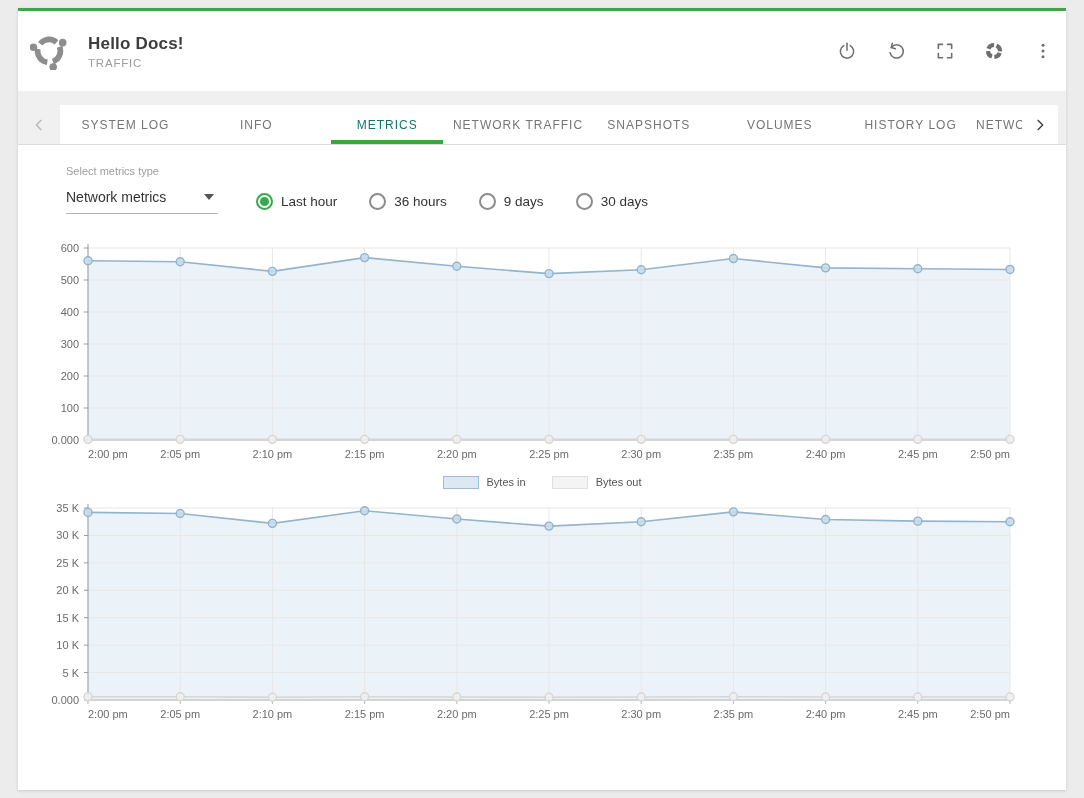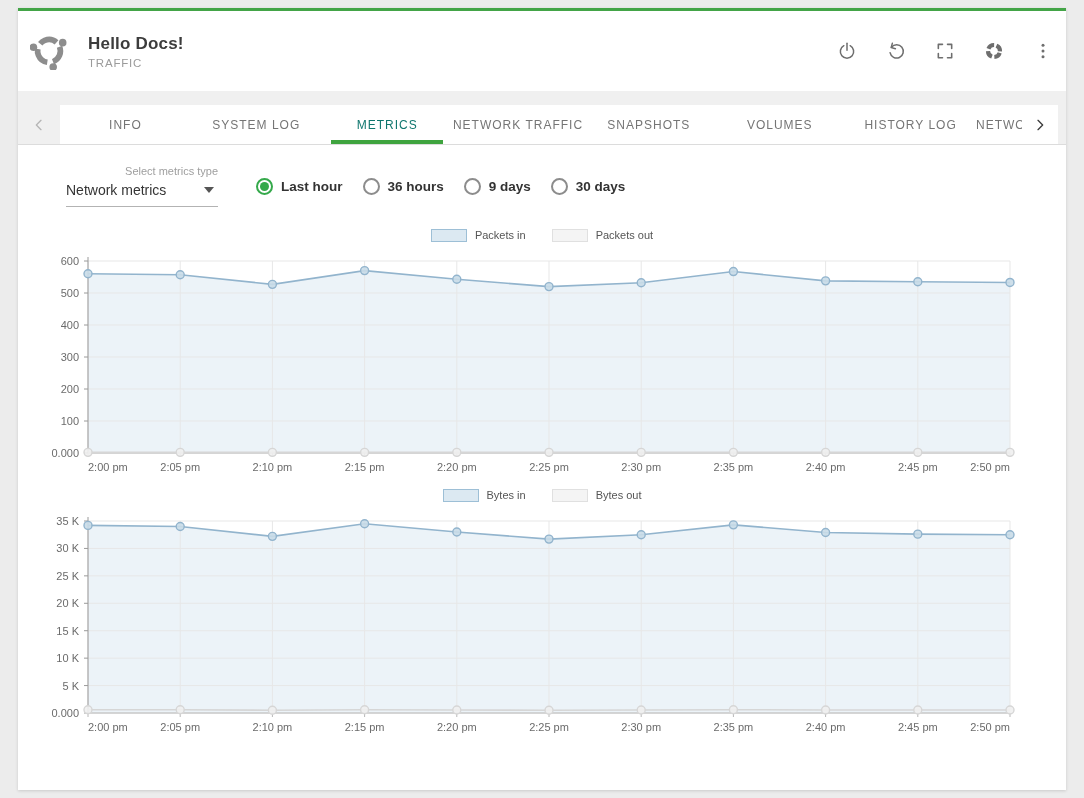--- a/index.html
+++ b/index.html
@@ -25,26 +25,26 @@
   .tab-strip{flex:1;display:flex;background:#fff;overflow:hidden;}
   .tab{flex:1;position:relative;display:flex;align-items:center;justify-content:center;
     font-size:12px;letter-spacing:1px;color:#757575;cursor:pointer;white-space:nowrap;}
   .tab.active{color:#0f766e;}
   .tab.active:after{content:"";position:absolute;left:7%;right:7%;bottom:0;height:4px;background:#3fa43f;}
   .tab.clipped{flex:none;width:46px;overflow:hidden;justify-content:flex-start;}
   .tab-gap{width:8px;background:#f0f0f0;flex:none;}
   
   .controls{display:flex;align-items:flex-end;margin:20px 0 0 48px;}
   .select-wrap{width:152px;}
-  .select-label{font-size:11px;color:#9e9e9e;margin-bottom:5px;text-align:right;}
+  .select-label{font-size:11px;color:#9e9e9e;margin-bottom:12px;}
   .select-box{display:flex;align-items:center;justify-content:space-between;
     border-bottom:1px solid #b3b3b3;padding-bottom:8px;cursor:pointer;}
   .select-value{font-size:14px;color:#343434;}
   .select-caret{width:0;height:0;border-left:5px solid transparent;border-right:5px solid transparent;border-top:6px solid #555;margin-right:4px;}
-  .radios{display:flex;align-items:center;gap:20px;margin-left:38px;margin-bottom:12px;font-weight:bold;}
+  .radios{display:flex;align-items:center;gap:32px;margin-left:38px;margin-bottom:4px;}
   .radio-item{display:flex;align-items:center;gap:8px;cursor:pointer;}
   .radio-circle{width:17px;height:17px;border-radius:50%;border:2px solid #8c8c8c;box-sizing:border-box;
     display:flex;align-items:center;justify-content:center;background:#fff;flex:none;}
   .radio-item.selected .radio-circle{border-color:#35a94b;}
   .radio-dot{width:9px;height:9px;border-radius:50%;background:transparent;}
   .radio-item.selected .radio-dot{background:#35a94b;}
   .radio-label{font-size:13.5px;color:#333;}
   
   .chart{margin-top:20px;}
   .chart + .chart{margin-top:8px;}
@@ -109,22 +109,22 @@
 
   <div class="band"></div>
 
   <div class="tabbar">
     <button class="tab-chevron">
       <svg viewBox="0 0 24 24">
         <path d="M15 5l-7 7 7 7" fill="none" stroke="#b5b5b5" stroke-width="2" stroke-linecap="round" stroke-linejoin="round"></path>
       </svg>
     </button>
     <div class="tab-strip">
+      <div class="tab">SYSTEM LOG</div>
       <div class="tab">INFO</div>
-      <div class="tab">SYSTEM LOG</div>
       <div class="tab active">METRICS</div>
       <div class="tab">NETWORK TRAFFIC</div>
       <div class="tab">SNAPSHOTS</div>
       <div class="tab">VOLUMES</div>
       <div class="tab">HISTORY LOG</div>
       <div class="tab clipped">NETWORKS</div>
     </div>
     <button class="tab-chevron right">
       <svg viewBox="0 0 24 24">
         <path d="M9 5l7 7-7 7" fill="none" stroke="#3c3c3c" stroke-width="2" stroke-linecap="round" stroke-linejoin="round"></path>
@@ -163,30 +163,20 @@
       <div class="radio-item">
         <span class="radio-circle">
             <span class="radio-dot"></span>
           </span>
         <span class="radio-label">30 days</span>
       </div>
     </div>
   </div>
 
   <div class="chart">
-    <div class="legend">
-      <div class="legend-item">
-        <span class="legend-swatch" style="background: rgb(220, 233, 242); border-color: rgb(157, 191, 214);"></span>
-        <span class="legend-label">Packets in</span>
-      </div>
-      <div class="legend-item">
-        <span class="legend-swatch" style="background: rgb(244, 244, 244); border-color: rgb(224, 224, 224);"></span>
-        <span class="legend-label">Packets out</span>
-      </div>
-    </div>
     <div>
         <svg width="1014" height="232" viewBox="0 0 1014 232">
           <path d="M 70 26.80000000000001 L 162.2 27.75999999999999 L 254.4 37.360000000000014 L 346.6 23.600000000000023 L 438.8 32.24000000000001 L 531 39.599999999999994 L 623.2 35.75999999999999 L 715.4 24.560000000000002 L 807.6 33.84 L 899.8 34.79999999999998 L 992 35.44 L 992 206 L 70 206 Z" fill="#dce9f2" fill-opacity="0.55" stroke="none"></path>
           <line x1="70" y1="14" x2="70" y2="206" stroke="#e7e7e7" stroke-width="1"></line>
           <line x1="162.2" y1="14" x2="162.2" y2="206" stroke="#e7e7e7" stroke-width="1"></line>
           <line x1="254.4" y1="14" x2="254.4" y2="206" stroke="#e7e7e7" stroke-width="1"></line>
           <line x1="346.6" y1="14" x2="346.6" y2="206" stroke="#e7e7e7" stroke-width="1"></line>
           <line x1="438.8" y1="14" x2="438.8" y2="206" stroke="#e7e7e7" stroke-width="1"></line>
           <line x1="531" y1="14" x2="531" y2="206" stroke="#e7e7e7" stroke-width="1"></line>
           <line x1="623.2" y1="14" x2="623.2" y2="206" stroke="#e7e7e7" stroke-width="1"></line>

